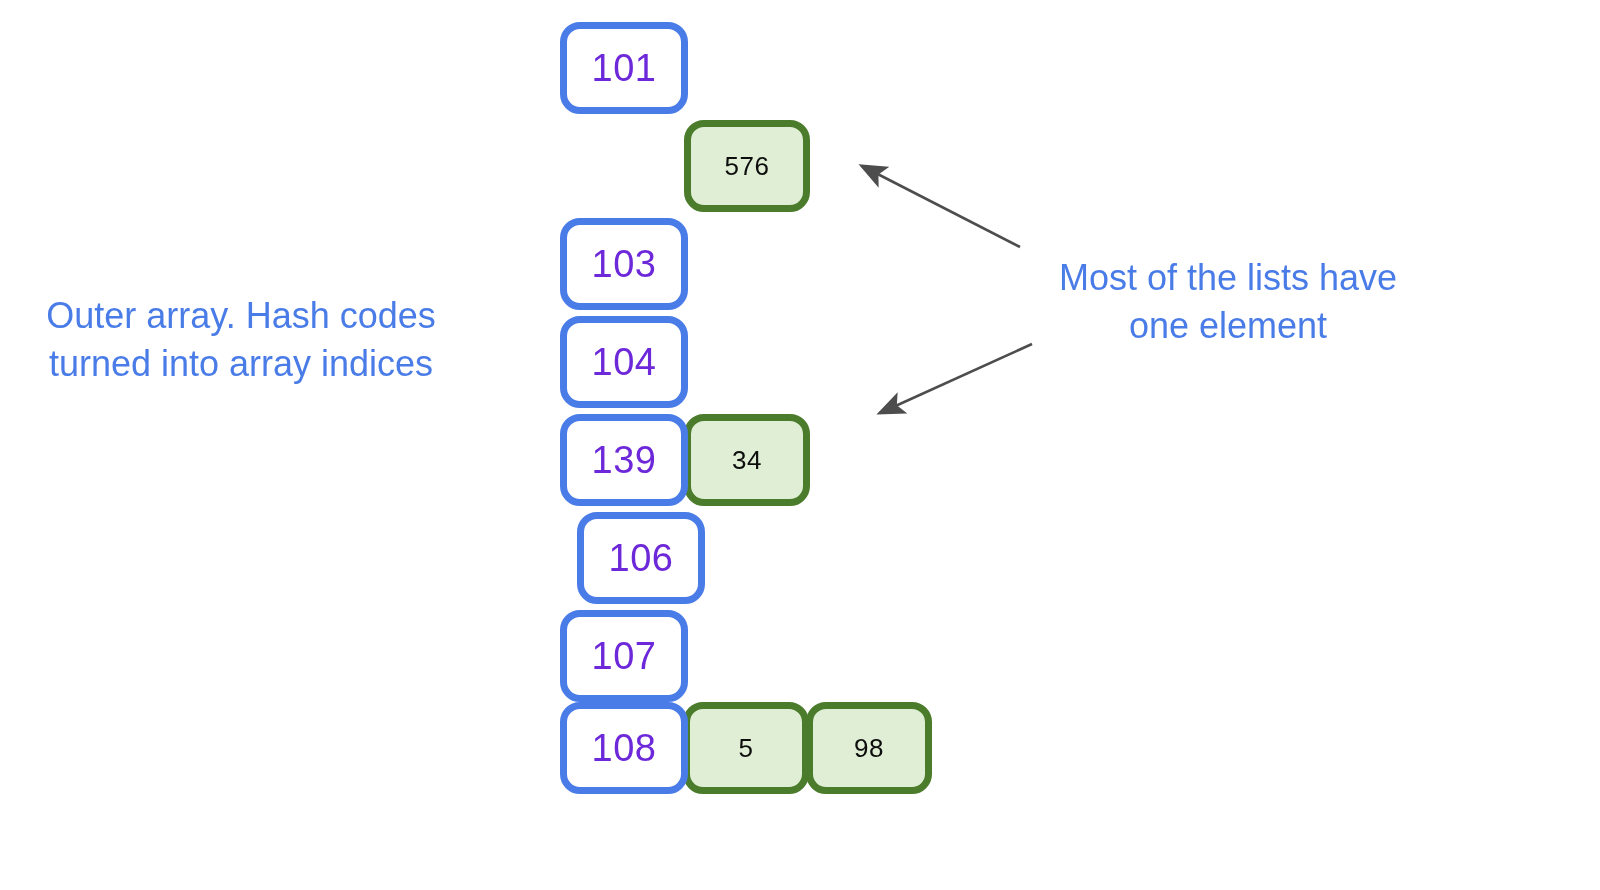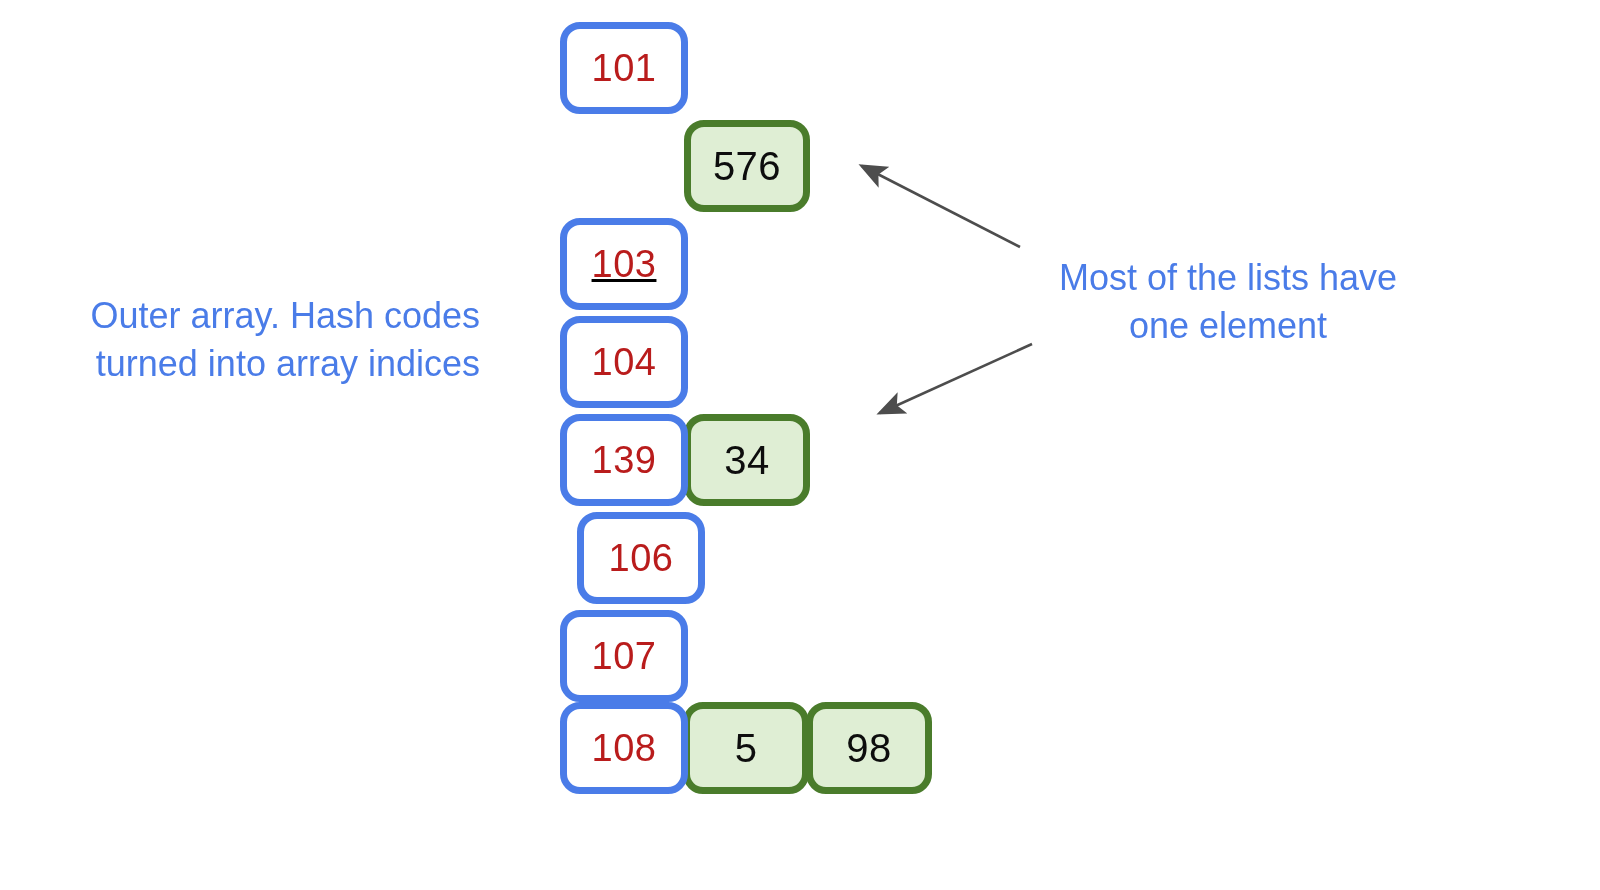--- a/index.html
+++ b/index.html
@@ -30,40 +30,40 @@
     background: #ffffff;
     border: 7px solid #4a7ce8;
     border-radius: 20px;
     display: flex;
     align-items: center;
     justify-content: center;
     z-index: 3;
   }
   .slot .slot-label {
     font-size: 38px;
-    color: #b91c1c;
+    color: #6d28d9;
     line-height: 1;
     letter-spacing: 0.5px;
   }
 
   
   .bucket {
     position: absolute;
     height: 92px;
     box-sizing: border-box;
     background: #dfeed4;
     border: 7px solid #4a7c2b;
     border-radius: 20px;
     display: flex;
     align-items: center;
     justify-content: center;
     z-index: 2;
   }
   .bucket .bucket-label {
-    font-size: 40px;
+    font-size: 26px;
     color: #0d0d0d;
     line-height: 1;
     letter-spacing: 0.5px;
   }
 
   
   .annotation {
     position: absolute;
     color: #4a7ce8;
     font-size: 36px;
@@ -99,21 +99,21 @@
   </svg>
 
   <div class="slot" style="left:560px; top:22px;">
     <span class="slot-label">101</span>
   </div>
 
   <div class="bucket" style="left:684px; top:120px; width:126px;">
     <span class="bucket-label">576</span>
   </div>
 
-  <div class="slot" style="left:560px; top:218px;text-decoration:underline;">
+  <div class="slot" style="left:560px; top:218px;">
     <span class="slot-label">103</span>
   </div>
 
   <div class="slot" style="left:560px; top:316px;">
     <span class="slot-label">104</span>
   </div>
 
   <div class="slot" style="left:560px; top:414px;">
     <span class="slot-label">139</span>
   </div>
@@ -132,20 +132,20 @@
   <div class="slot" style="left:560px; top:702px;">
     <span class="slot-label">108</span>
   </div>
   <div class="bucket" style="left:683px; top:702px; width:126px;">
     <span class="bucket-label">5</span>
   </div>
   <div class="bucket" style="left:806px; top:702px; width:126px;">
     <span class="bucket-label">98</span>
   </div>
 
-  <div class="annotation" style="left:20px; top:292px; width:460px;text-align:right;">Outer array. Hash codes
+  <div class="annotation" style="left:11px; top:292px; width:460px;">Outer array. Hash codes
 turned into array indices</div>
 
   <div class="annotation" style="left:1028px; top:240px; width:400px;margin-top:14px;">Most of the lists have
 one element</div>
 
 
 </div>
 
 </body></html>

